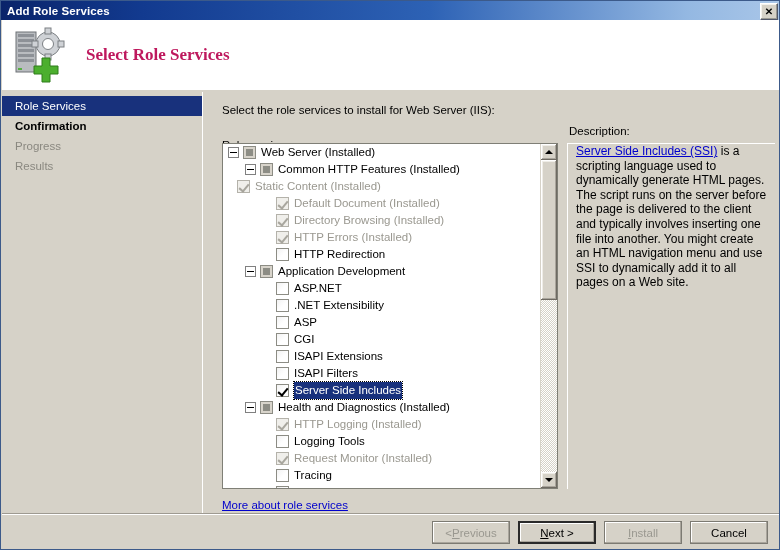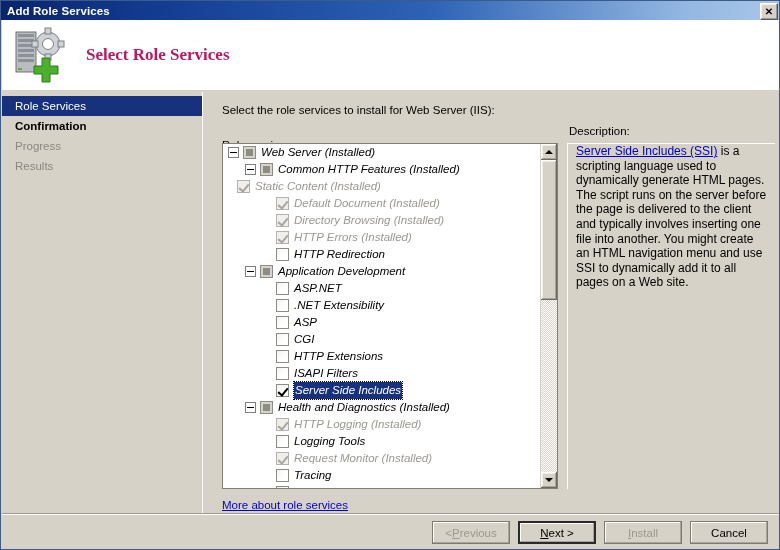--- a/index.html
+++ b/index.html
@@ -234,21 +234,21 @@
     border: solid #000000;
     border-width: 0 2px 2px 0;
     transform: rotate(40deg);
   }
   .cb.checked-dim {
     background: #f0efeb;
     border-color: #b4b2aa;
   }
   .cb.checked-dim::after { border-color: #a8a69e; }
 
-  .label { color: #000000; font-style: italic; }
+  .label { color: #000000; }
   .label.dim { color: #9a9890; }
   .row.selected .label {
     background: #18317c;
     color: #ffffff;
     outline: 1px dotted #000000;
     outline-offset: 0px;
     padding: 0 1px;
   }
 
   
@@ -509,21 +509,21 @@
             <span class="label">ASP</span>
           </div>
           <div class="row" style="padding-left: 39px;">
             <span class="expander-spacer"></span>
             <span class="cb empty"></span>
             <span class="label">CGI</span>
           </div>
           <div class="row" style="padding-left: 39px;">
             <span class="expander-spacer"></span>
             <span class="cb empty"></span>
-            <span class="label">HTTP Extensions</span>
+            <span class="label">ISAPI Extensions</span>
           </div>
           <div class="row" style="padding-left: 39px;">
             <span class="expander-spacer"></span>
             <span class="cb empty"></span>
             <span class="label">ISAPI Filters</span>
           </div>
           <div class="row selected" style="padding-left: 39px;">
             <span class="expander-spacer"></span>
             <span class="cb checked"></span>
             <span class="label">Server Side Includes</span>

